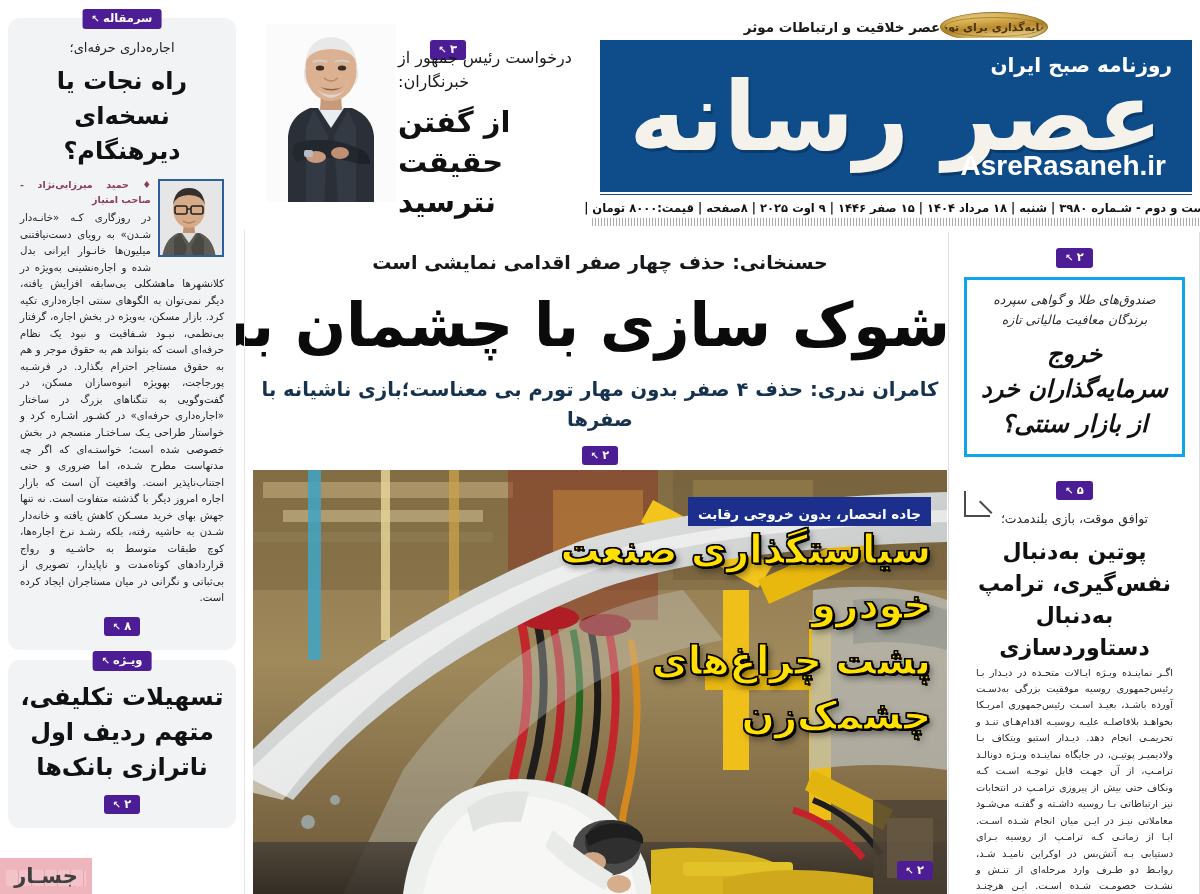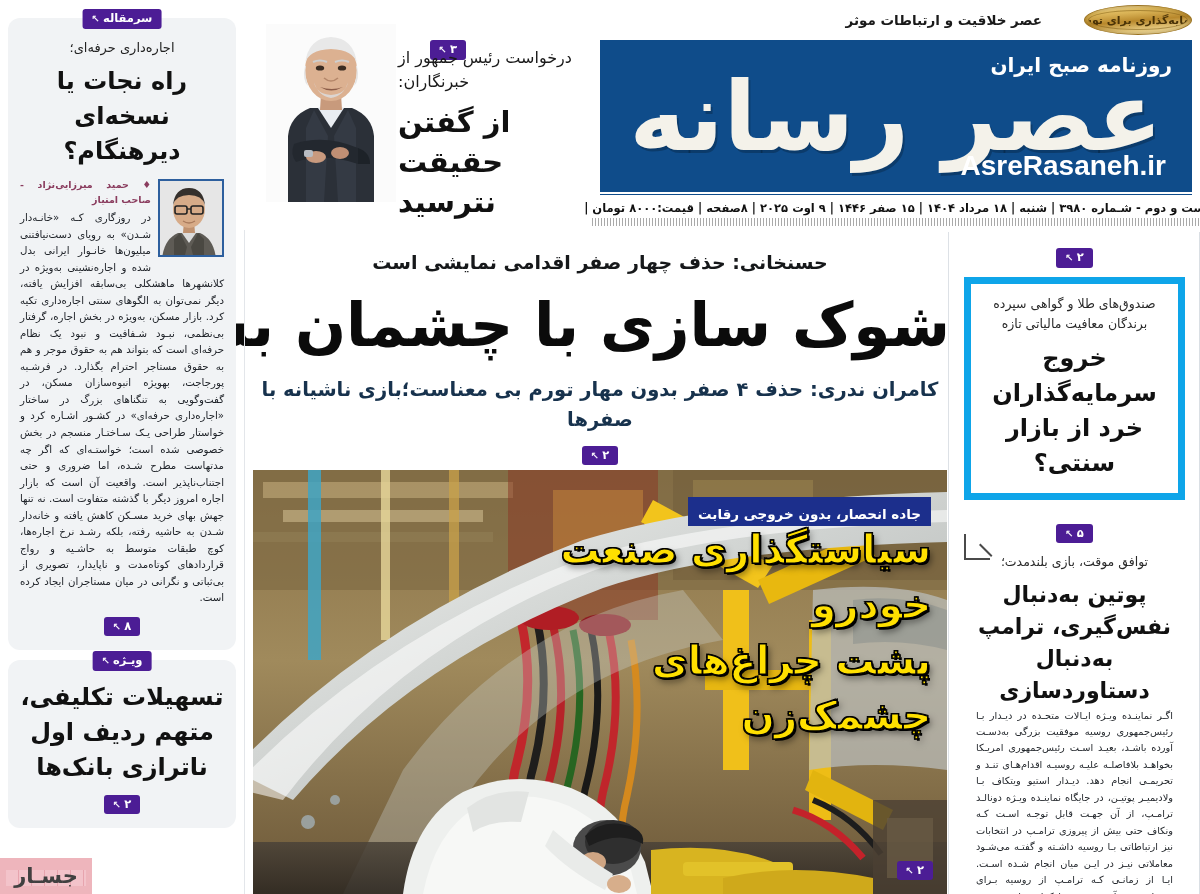--- a/index.html
+++ b/index.html
@@ -17,25 +17,24 @@
     direction: rtl;
   }
 
   
   .masthead-area {
     position: absolute; top: 0; right: 0;
     width: 608px; height: 228px;
     background: #fff;
   }
   .tagline-row {
-    position: absolute; top: 4px; right: 8px; left: 8px;
+    position: absolute; top: 11px; right: 8px; left: 8px;
     height: 32px;
-    display: flex; align-items: center; justify-content: flex-end;
+    display: flex; align-items: center; justify-content: center;
     flex-direction: row-reverse;
-    gap: 42px;
   }
   .tagline {
     font-size: 13.5px; font-weight: bold; color: #1a1a1a;
     letter-spacing: 0px;
   }
   .seal {
     width: 108px; height: 30px;
     border-radius: 50% / 50%;
     background: linear-gradient(175deg,#fdf3cf 0%,#e3bf62 22%,#b8882c 52%,#e8cd84 78%,#f6e9bd 100%);
     border: 1.5px solid #9a7220;
@@ -249,23 +248,24 @@
   .r-kicker {
     font-size: 12.5px; color: #2a2a2a; text-align: center;
     line-height: 1.6; margin-bottom: 7px;
   }
   .r-head {
     font-size: 24px; font-weight: bold; color: #111;
     text-align: center; line-height: 1.46;
   }
   .r-head.sm { font-size: 22px; }
   .r-frame {
-    border: 7px solid #0ea5e9;
+    border: 3px solid #0ea5e9;
     padding: 10px 8px 12px;
     margin-top: 2px;
+    font-style: italic;
   }
   .r-body {
     font-size: 9.8px; color: #23272c; line-height: 1.68;
     text-align: justify; padding: 0 12px;
     direction: rtl;
     column-count: 1;
   }
   .r-corner {
     position: absolute; top: 26px; left: 14px;
     width: 26px; height: 26px;

